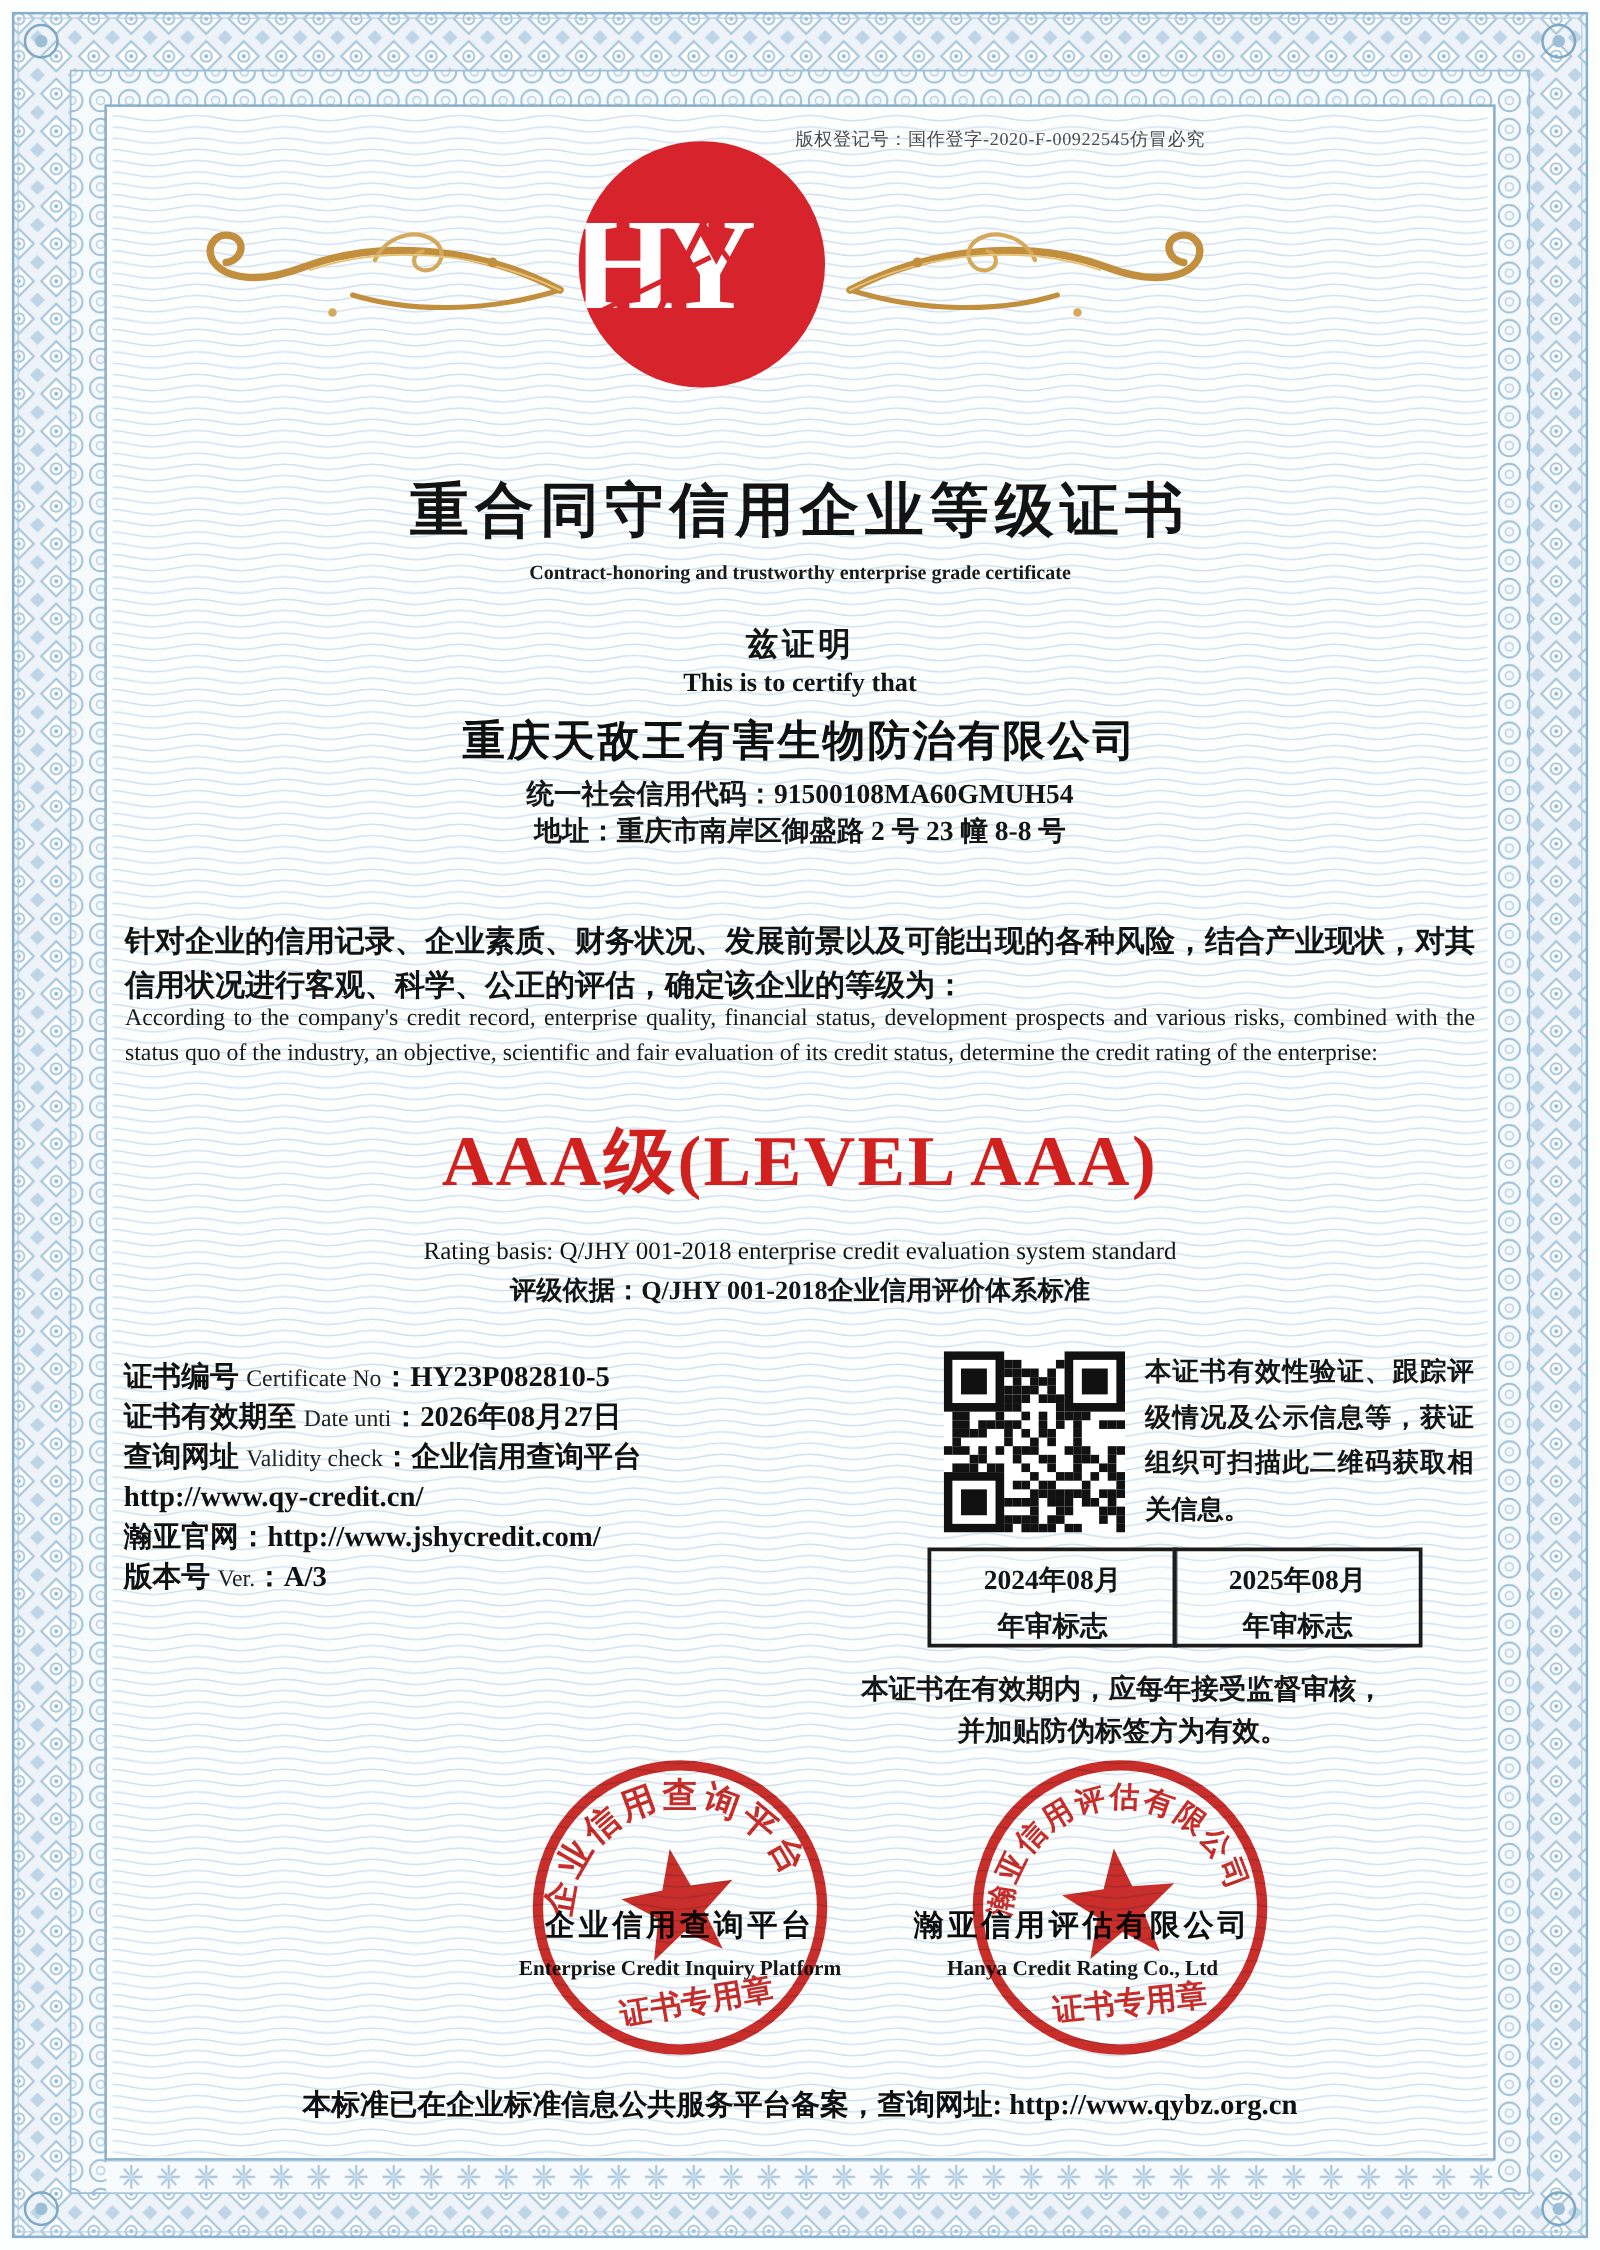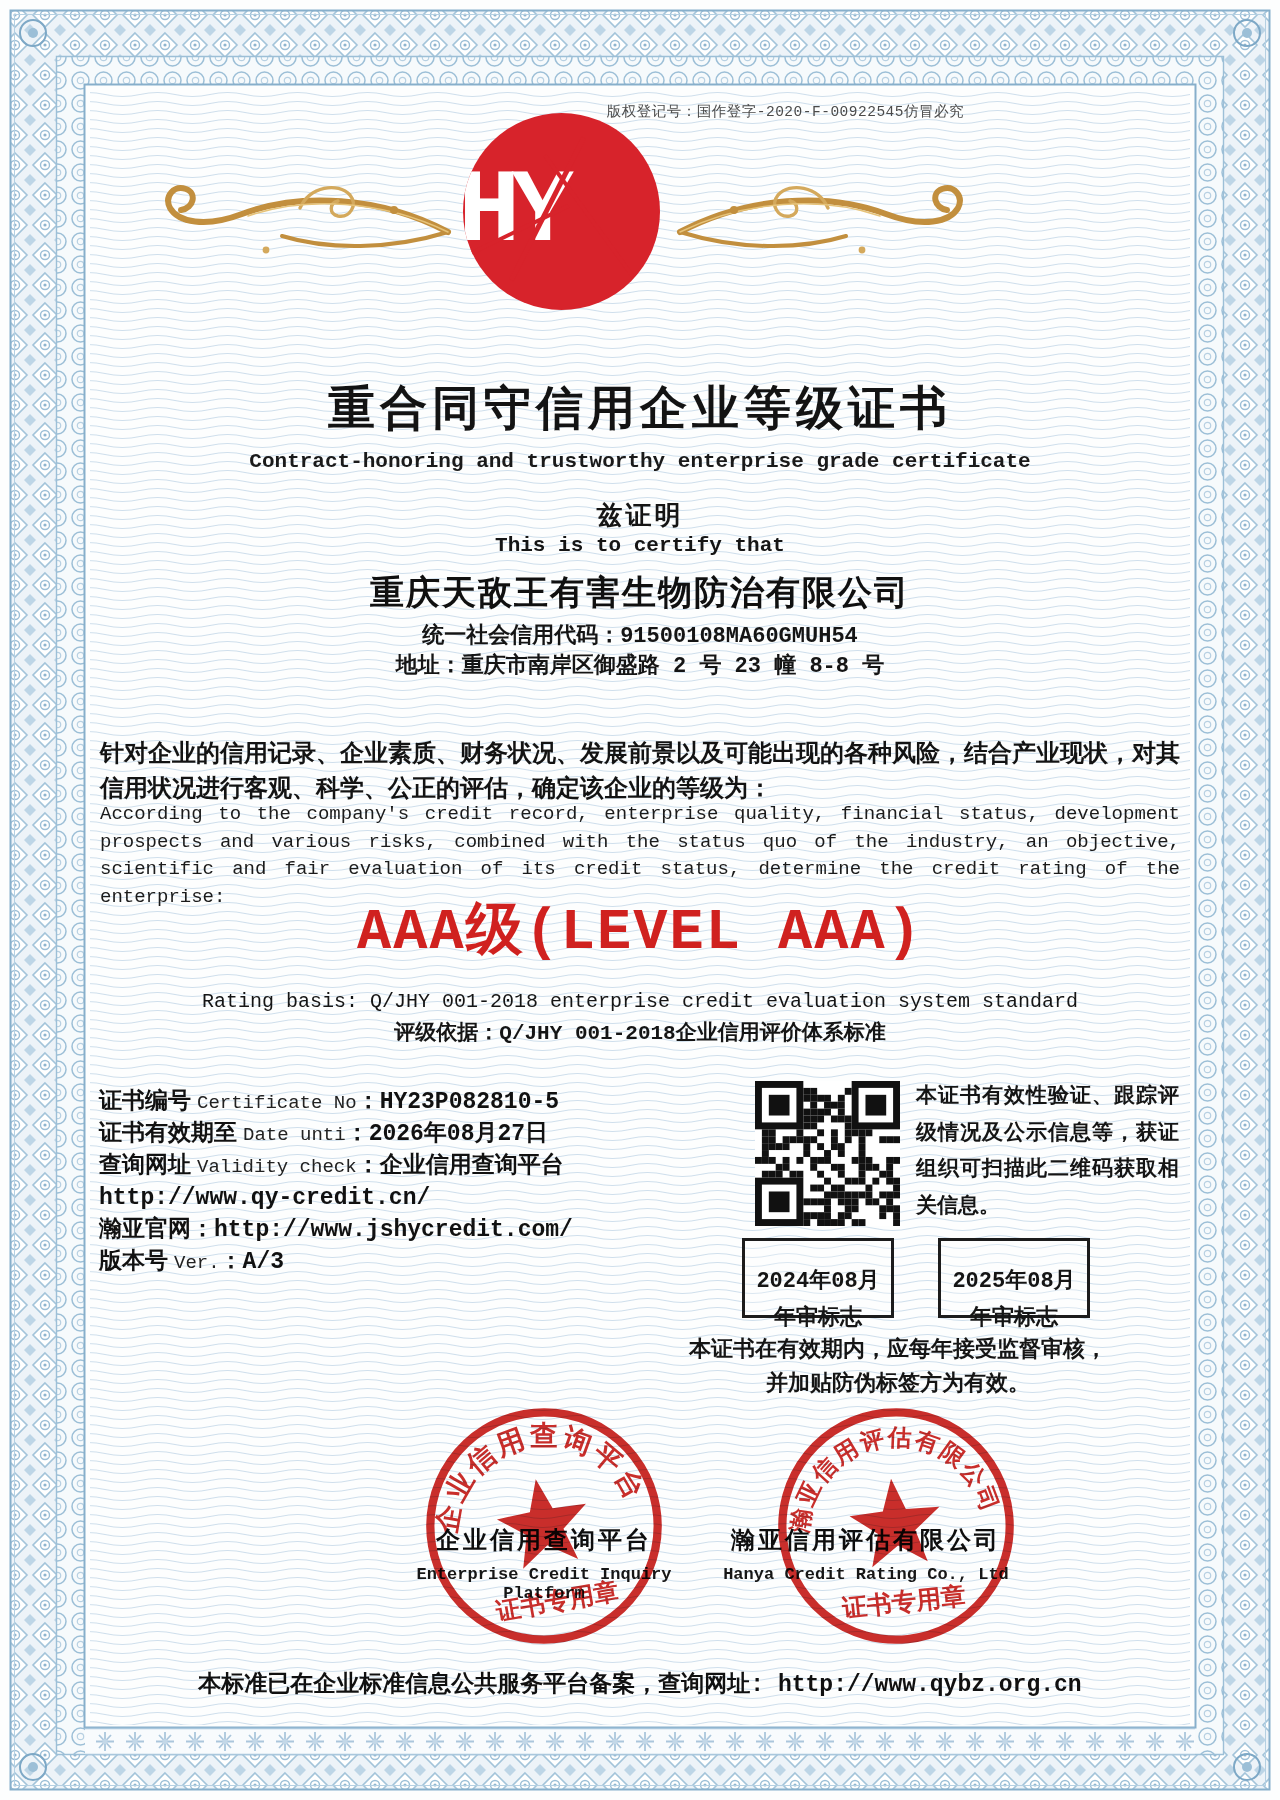--- a/index.html
+++ b/index.html
@@ -1,37 +1,37 @@
 <!DOCTYPE html>
 <html><head>
 <meta charset="utf-8">
 <style>
   html,body{margin:0;padding:0;background:#e9eef2;}
   #page{position:relative;width:1280px;height:1800px;margin:0 auto;background:#f0abfc;overflow:hidden;
-        font-family:Liberation Mono, monospace;color:#151515;}
+        font-family:Liberation Serif, serif;color:#151515;}
   .abs{position:absolute;}
   #frame-svg{position:absolute;left:0;top:0;z-index:0;}
   .ctr{left:0;width:1280px;text-align:center;}
 
   .copyright{top:102px;right:316px;font-size:14.5px;color:#4a4a4a;font-weight:500;letter-spacing:.5px;z-index:2;}
 
   .logo{left:463px;top:113px;width:197px;height:197px;background:#d7232b;border-radius:50%;
         display:flex;align-items:center;z-index:2;overflow:hidden;}
   .logo-text{color:#fff;font-size:104px;font-weight:900;letter-spacing:-9px;line-height:1;transform:translateX(-5px);}
   .crack{position:absolute;background:#d7232b;}
   .crack1{width:5px;height:160px;left:82px;top:16px;transform:rotate(27deg);}
   .crack2{width:4px;height:150px;left:124px;top:28px;transform:rotate(-36deg);}
   .crack3{width:4px;height:110px;left:54px;top:62px;transform:rotate(64deg);}
 
   .flourish{top:170px;width:302px;height:106px;z-index:1;}
   .fl-left{left:150px;}
   .fl-right{left:676px;transform:scaleX(-1);}
 
   .title-zh{top:377px;font-size:47px;font-weight:700;letter-spacing:5px;color:#131313;z-index:2;}
-  .title-en{top:450px;font-size:21px;font-weight:600;color:#1a1a1a;z-index:2;}
+  .title-en{top:450px;font-size:16px;font-weight:600;color:#1a1a1a;z-index:2;}
   .certify-zh{top:498px;font-size:26px;font-weight:600;letter-spacing:3px;z-index:2;}
   .certify-en{top:534px;font-size:21px;font-weight:600;z-index:2;}
   .company{top:570px;font-size:34px;font-weight:800;letter-spacing:2px;color:#101010;z-index:2;}
   .code-line{top:620px;font-size:22px;font-weight:600;z-index:2;}
   .addr-line{top:650px;font-size:22px;font-weight:600;z-index:2;}
 
   .body-zh{top:737px;left:100px;width:1080px;font-size:24px;line-height:35px;text-align:justify;
            text-justify:inter-character;font-weight:600;color:#131313;z-index:2;}
   .body-en{top:801px;left:100px;width:1080px;font-size:19px;line-height:27.5px;text-align:justify;
            font-weight:500;color:#1b1b1b;z-index:2;}
@@ -44,22 +44,22 @@
   .drow span:empty{display:none;}
   .d-zh{font-size:23px;font-weight:600;color:#111;text-align:center;}
   .d-en{font-size:19px;font-weight:500;color:#222;margin-left:6px;}
   .d-sep{font-size:23px;font-weight:600;}
   .d-val{font-size:23px;font-weight:600;color:#111;}
 
   .qr{left:755px;top:1081px;width:145px;height:145px;z-index:2;}
   .qr-note{left:916px;top:1079px;width:263px;font-size:21px;line-height:36.5px;text-align:justify;
            text-justify:inter-character;font-weight:600;z-index:2;}
 
-  .annual{top:1238px;width:152px;height:80px;border:3px solid #1c1c1c;box-sizing:border-box;
-          text-align:center;padding-top:24px;z-index:2;background:rgba(255,255,255,.25);}
+  .annual{top:1238px;width:200px;height:80px;border:3px solid #1c1c1c;box-sizing:border-box;
+          text-align:center;padding-top:8px;z-index:2;background:rgba(255,255,255,.25);}
   .annual-1{left:742px;}
   .annual-2{left:938px;}
   .annual .l1{font-size:22px;font-weight:600;}
   .annual .l2{font-size:22px;font-weight:600;margin-top:7px;}
 
   .supervision{left:640px;top:1334px;width:516px;text-align:center;font-size:22px;line-height:34px;
                font-weight:600;z-index:2;}
 
   .issuer{top:1524px;width:340px;text-align:center;z-index:2;}
   .iss-1{left:374px;}

